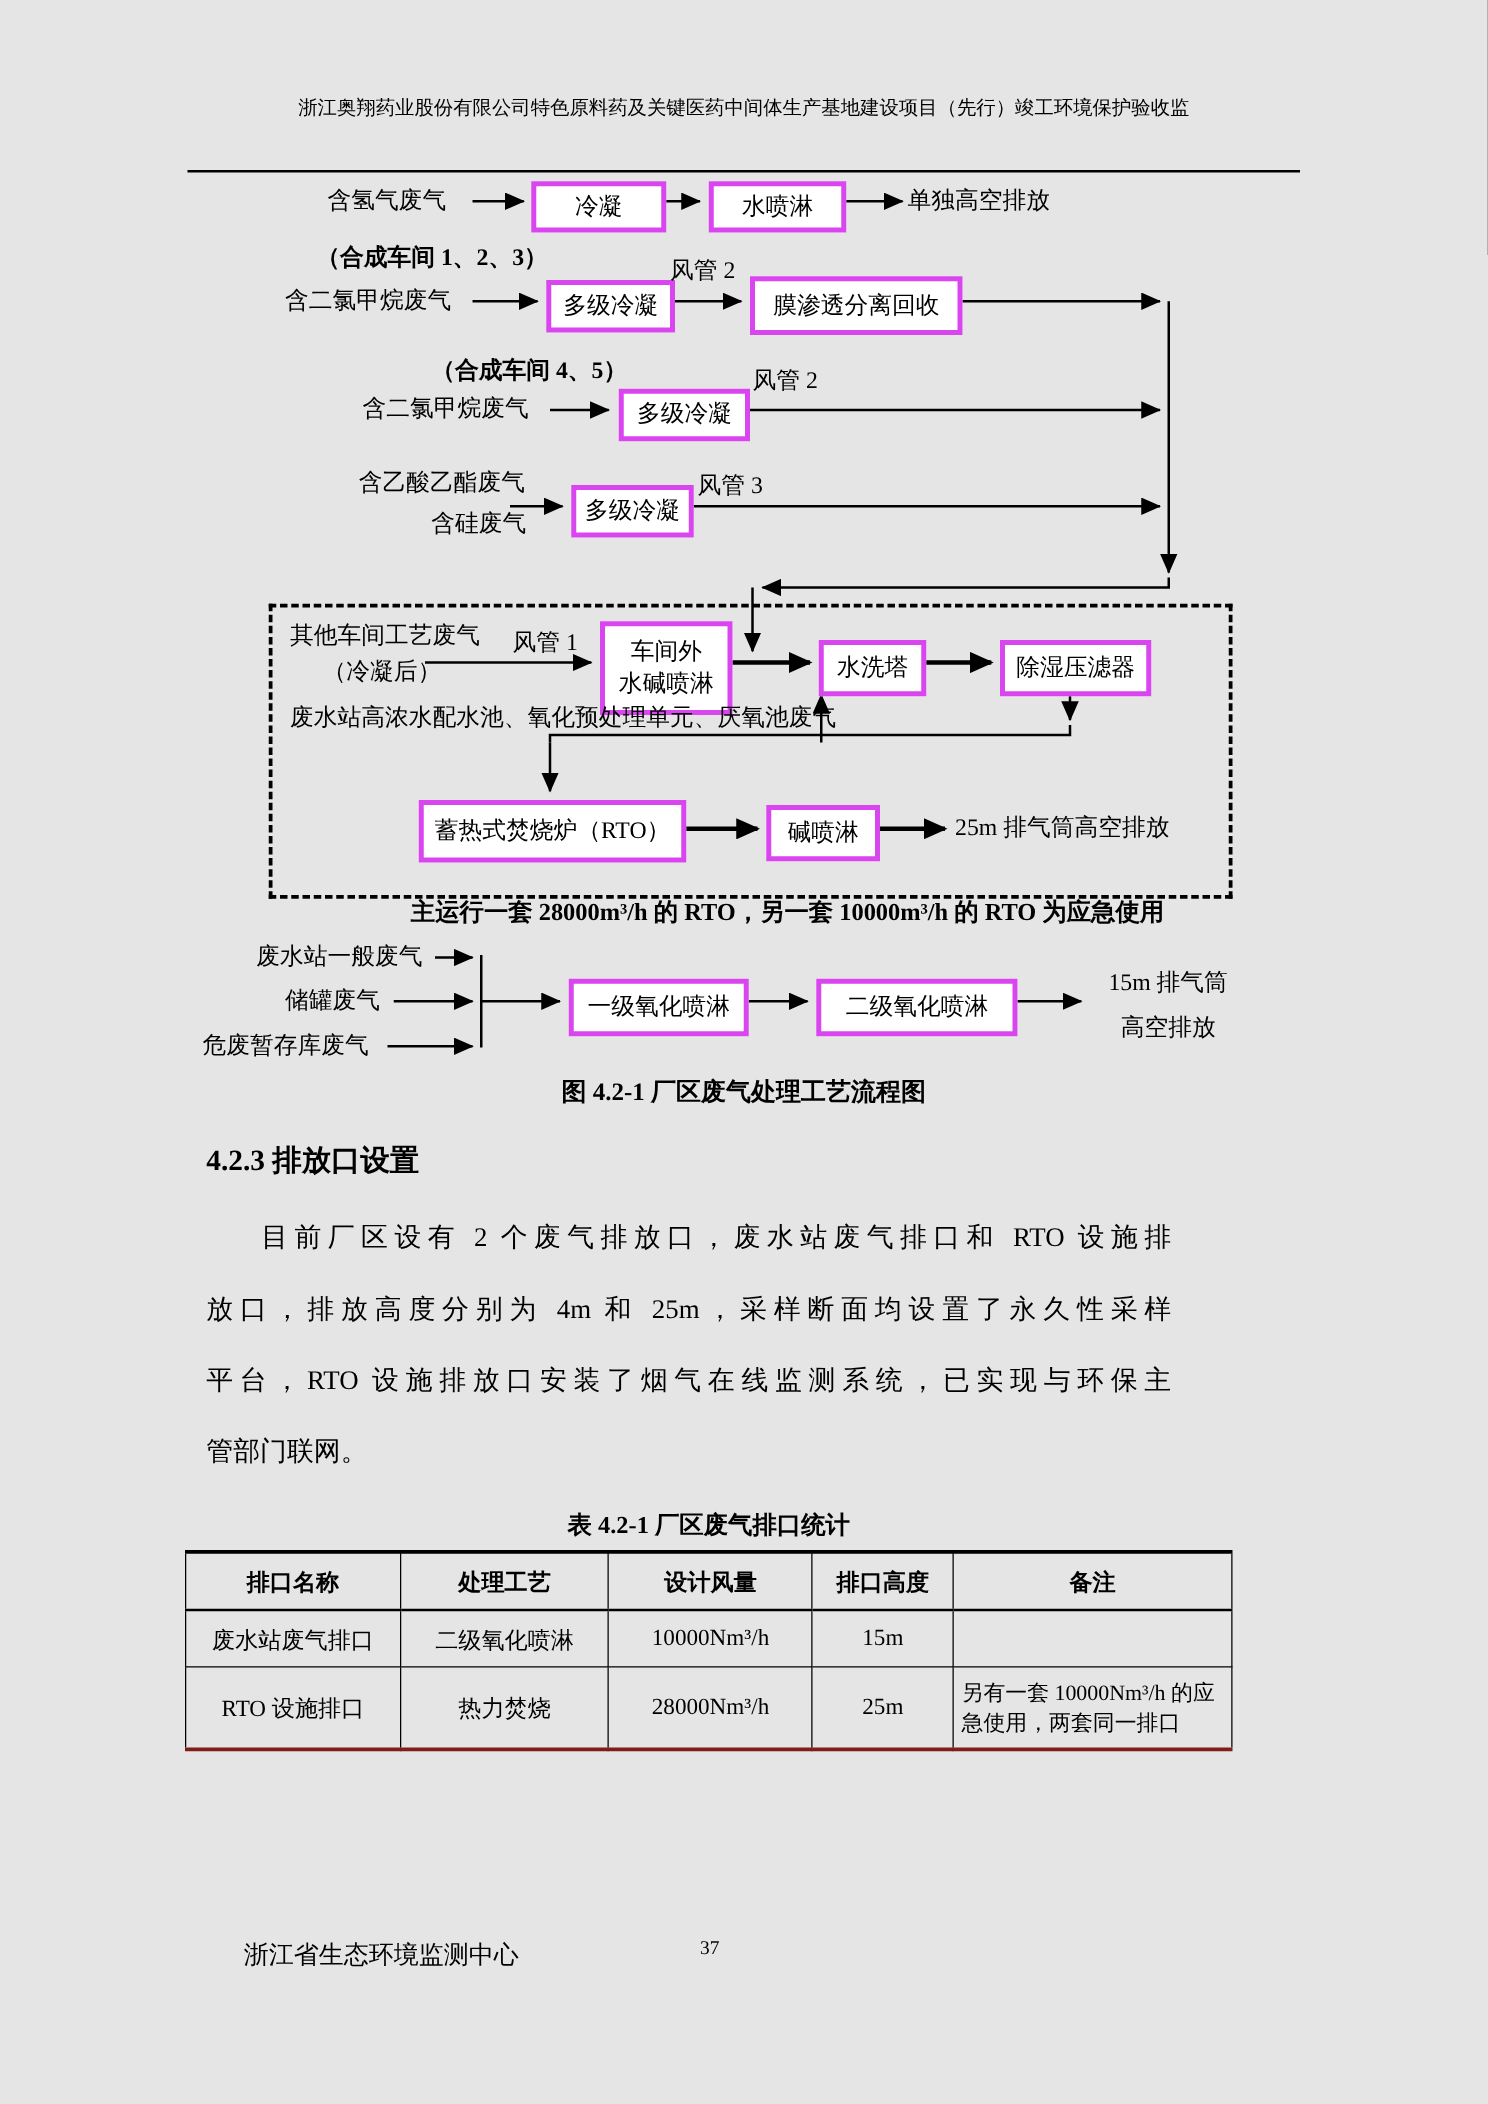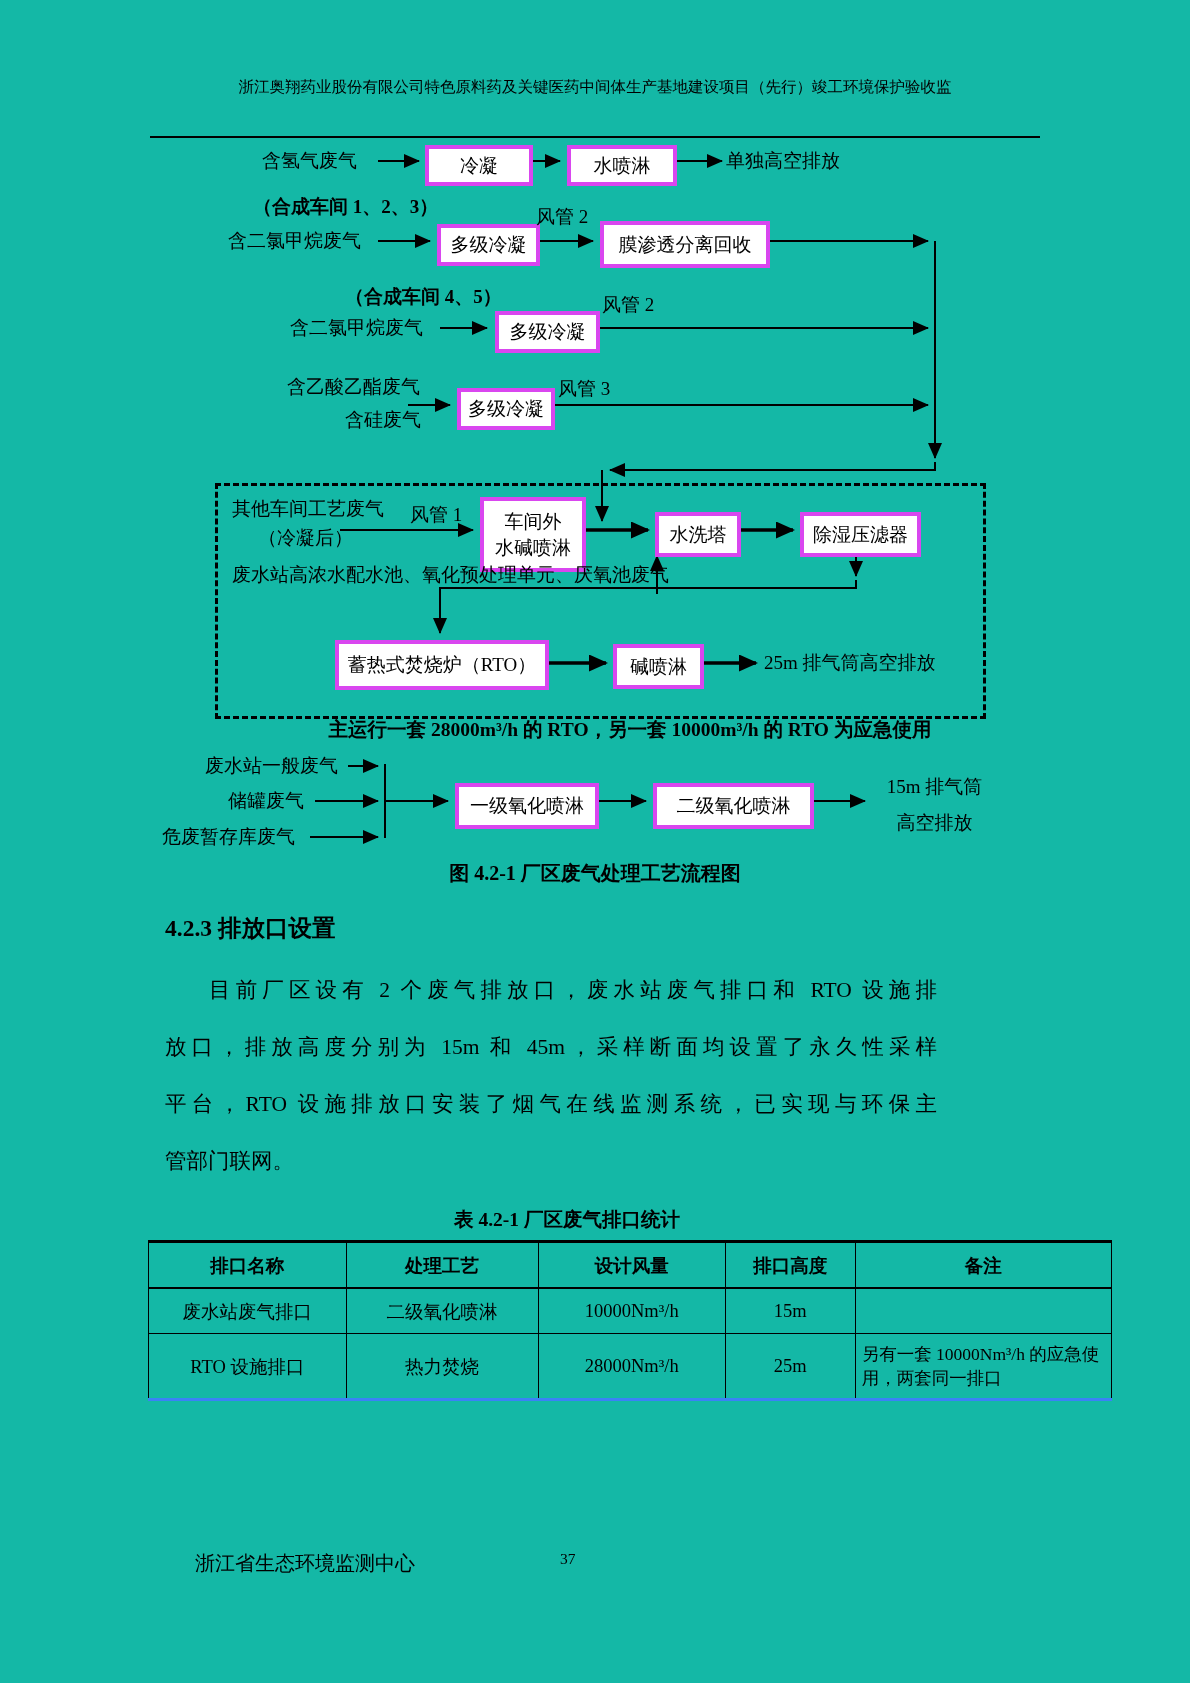--- a/index.html
+++ b/index.html
@@ -1,17 +1,17 @@
 <!DOCTYPE html>
 <html><head>
 <meta charset="utf-8">
 <style>
   html,body{margin:0;padding:0;background:#888;}
   .page{
-    position:relative;width:1190px;height:1683px;background:#14b8a6;
+    position:relative;width:1190px;height:1683px;background:#e5e5e5;
     margin:0 auto;overflow:hidden;
     font-family:"Liberation Serif","DejaVu Serif",serif;color:#000;
   }
   
   .doc-header{position:absolute;left:150px;top:74px;width:890px;text-align:center;
     font-size:15.5px;line-height:26px;}
   .header-rule{position:absolute;left:150px;top:136px;width:890px;height:2px;background:#000;}
   
   svg.connectors{position:absolute;left:0;top:0;width:1190px;height:1683px;z-index:1;}
   .fc-box{position:absolute;z-index:2;border:4px solid #d946ef;background:#fff;
@@ -27,22 +27,22 @@
     font-weight:bold;font-size:19.5px;z-index:2;}
   
   .section-heading{position:absolute;left:165px;top:912px;font-size:23.5px;font-weight:bold;}
   .paragraph{position:absolute;left:165px;top:962px;width:772px;font-size:21.5px;}
   .para-line{line-height:57px;height:57px;}
   .para-line.fill{text-align:justify;text-align-last:justify;}
   .para-line.indent{text-indent:44px;}
   
   .table-caption{position:absolute;left:148px;top:1206px;width:838px;text-align:center;
     font-weight:bold;font-size:19.5px;}
-  table.stat{position:absolute;left:148px;top:1240px;width:964px;border-collapse:collapse;
-    border-top:3px solid #000;border-bottom:3px solid #3b82f6;font-size:18.5px;}
+  table.stat{position:absolute;left:148px;top:1240px;width:838px;border-collapse:collapse;
+    border-top:3px solid #000;border-bottom:3px solid #7f1d1d;font-size:18.5px;}
   table.stat td,table.stat th{border:1px solid #000;text-align:center;vertical-align:middle;
     padding:2px 4px;font-weight:normal;}
   table.stat th{font-weight:bold;border-bottom:2px solid #000;height:40px;}
   table.stat tr.r1 td{height:40px;}
   table.stat tr.r2 td{height:60px;}
   table.stat td.remark{ text-align:left;font-size:17.5px;line-height:24px;padding-left:6px;}
   
   .footer-left{position:absolute;left:195px;top:1550px;font-size:20px;}
   .footer-page{position:absolute;left:560px;top:1550px;font-size:15.5px;}
 </style>
@@ -151,21 +151,21 @@
   <div class="fc-label" style="left:872px;top:769px;width:125px;text-align:center;line-height:36px;white-space:nowrap;">
     <div>15m 排气筒</div>
     <div>高空排放</div>
   </div>
 
   <div class="fc-caption">图 4.2-1  厂区废气处理工艺流程图</div>
 
   <div class="section-heading">4.2.3 排放口设置</div>
   <div class="paragraph">
     <div class="para-line fill indent">目前厂区设有 2 个废气排放口，废水站废气排口和 RTO 设施排</div>
-    <div class="para-line fill">放口，排放高度分别为 15m 和 45m，采样断面均设置了永久性采样</div>
+    <div class="para-line fill">放口，排放高度分别为 4m 和 25m，采样断面均设置了永久性采样</div>
     <div class="para-line fill">平台，RTO 设施排放口安装了烟气在线监测系统，已实现与环保主</div>
     <div class="para-line">管部门联网。</div>
   </div>
 
   <div class="table-caption">表 4.2-1  厂区废气排口统计</div>
   <table class="stat">
     <colgroup>
       <col style="width:172px">
         <col style="width:167px">
         <col style="width:163px">

